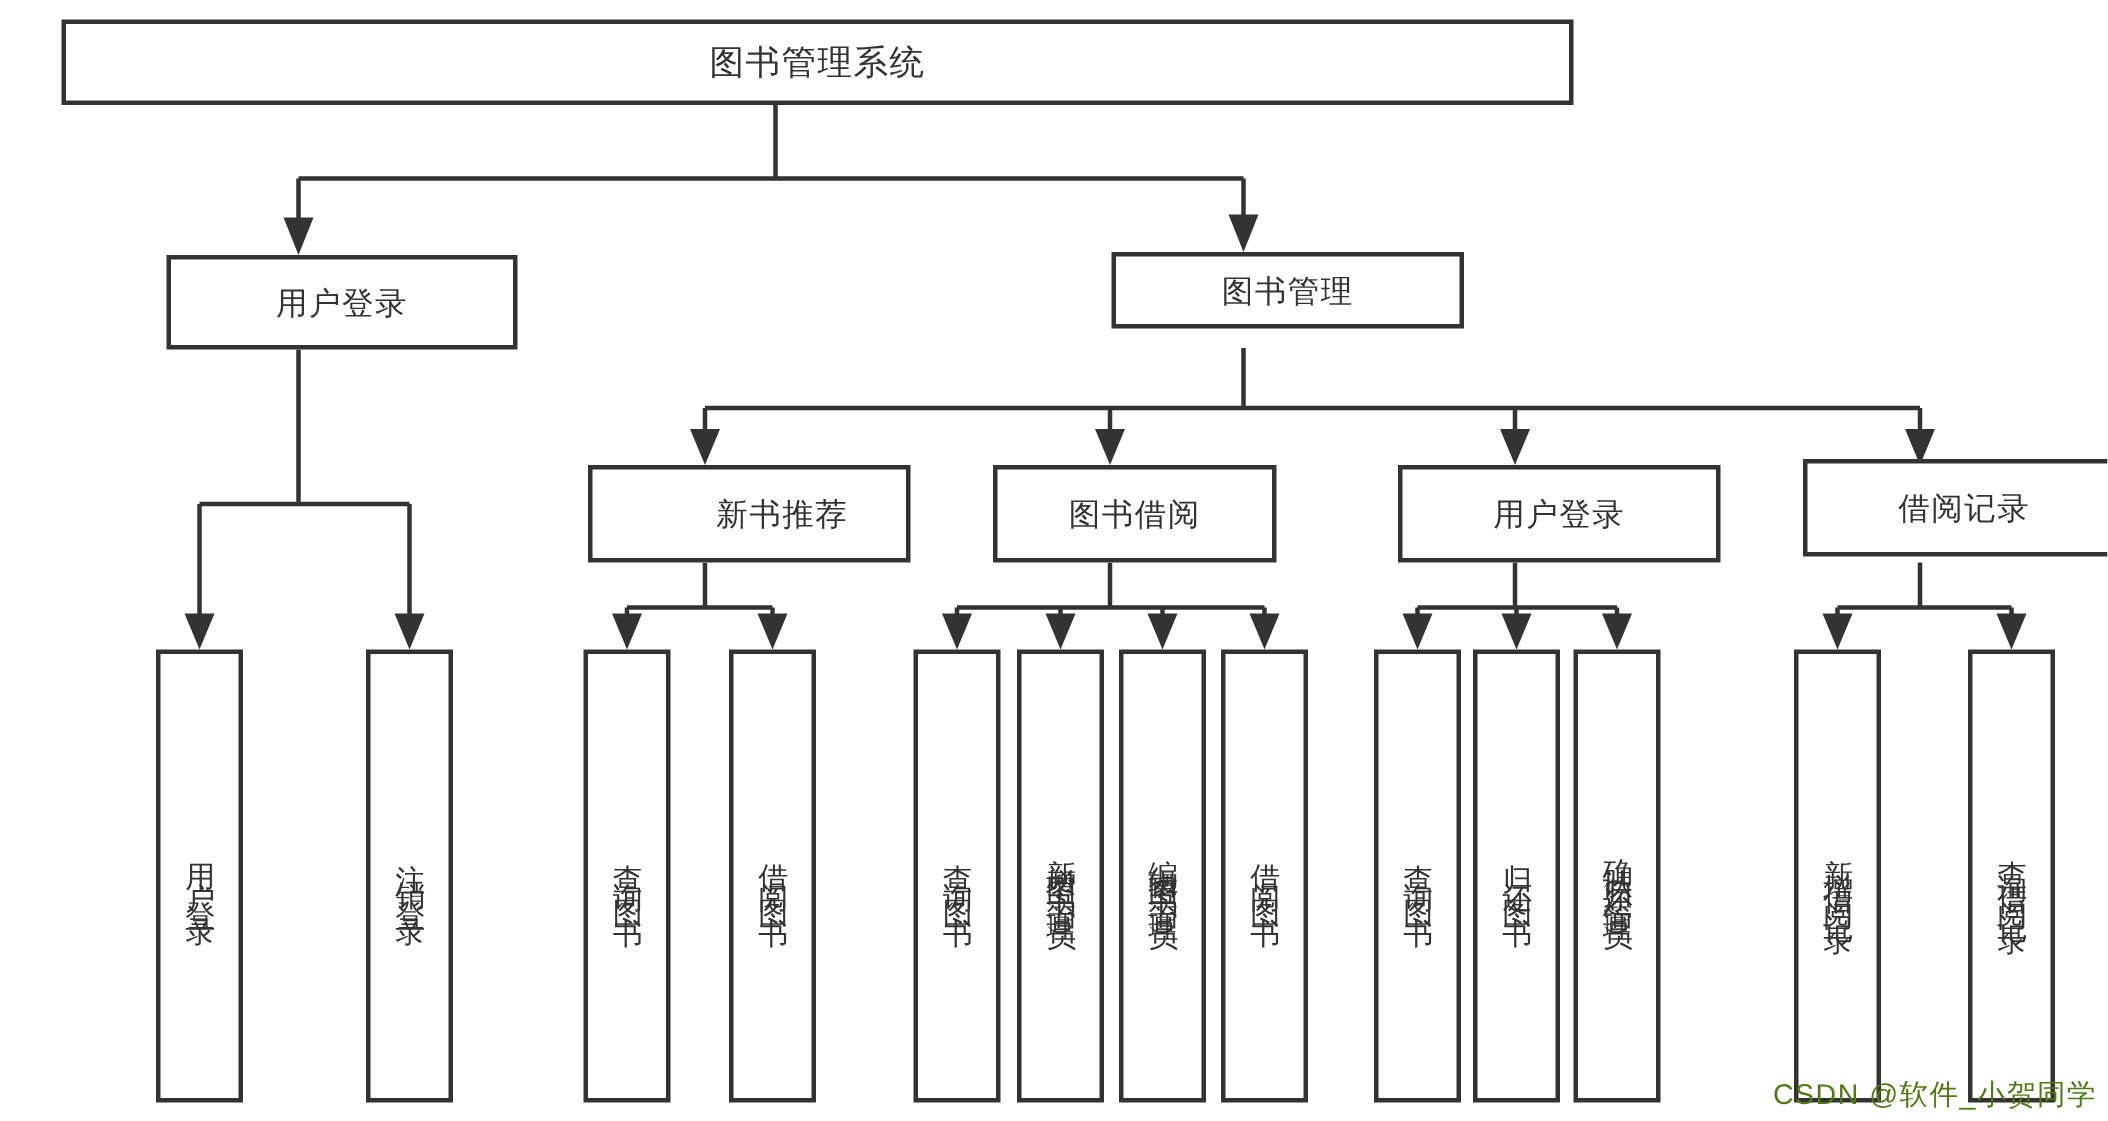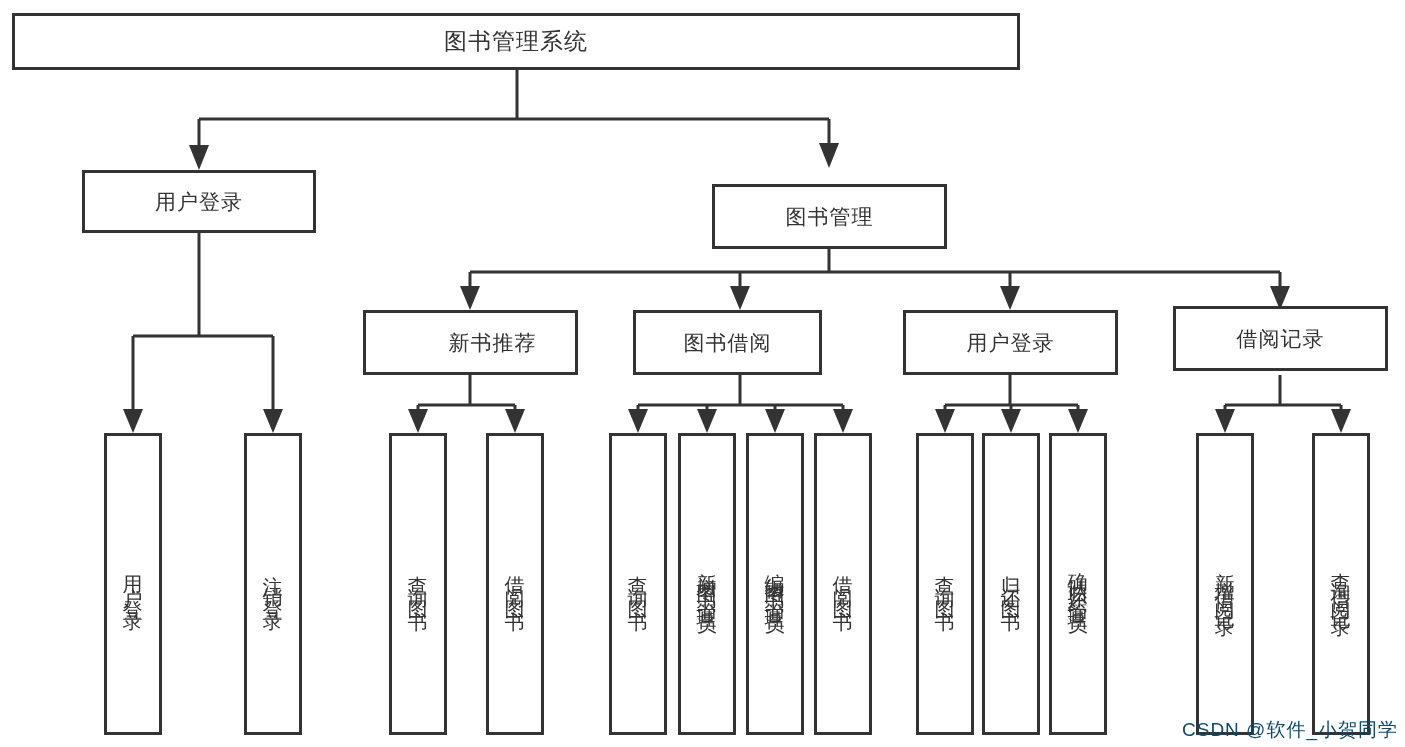--- a/index.html
+++ b/index.html
@@ -5,29 +5,29 @@
   html,body{margin:0;padding:0;background:#ffffff;}
   .canvas{
     position:relative;width:1405px;height:747px;background:#ffffff;
     font-family:"Liberation Sans","DejaVu Sans",sans-serif;color:#333333;overflow:hidden;
   }
   .connector-layer{position:absolute;left:0;top:0;width:1405px;height:747px;pointer-events:none;}
   .box{
     position:absolute;border:3px solid #333333;background:#ffffff;
     display:flex;align-items:center;justify-content:center;box-sizing:border-box;
   }
-  .hbox{font-size:21px;letter-spacing:1px;}
+  .hbox{font-size:21px;letter-spacing:1px;margin-left:29px;}
   .rootbox{font-size:23px;}
   .vtext{
     writing-mode:vertical-rl;text-orientation:mixed;
     font-size:20px;letter-spacing:12px;line-height:1;white-space:nowrap;
   }
   .watermark{
     position:absolute;left:1182px;top:717px;font-size:19px;letter-spacing:1px;
-    color:#0c4a6e;z-index:5;white-space:nowrap;
+    color:#4d7c0f;z-index:5;white-space:nowrap;
   }
 </style>
 </head>
 <body>
 
 <div class="canvas">
 
   <svg class="connector-layer" width="1405" height="747" viewBox="0 0 1405 747" xmlns="http://www.w3.org/2000/svg">
     <path fill="none" stroke="#333333" stroke-width="3" d="
       M517 70 V119 M199 119 H829 M199 119 V150 M829 119 V148
@@ -60,21 +60,21 @@
     </g>
   </svg>
 
   <div class="box hbox rootbox" style="left:12px;top:13px;width:1008px;height:57px;">
     <span>图书管理系统</span>
   </div>
 
   <div class="box hbox" style="left:82px;top:170px;width:234px;height:63px;">
     <span>用户登录</span>
   </div>
-  <div class="box hbox" style="left:712px;top:184px;width:235px;height:65px;">
+  <div class="box hbox" style="left:712px;top:168px;width:235px;height:51px;">
     <span>图书管理</span>
   </div>
 
   <div class="box hbox" style="left:363px;top:310px;width:215px;height:65px;padding-left:44px;">
     <span>新书推荐</span>
   </div>
   <div class="box hbox" style="left:633px;top:310px;width:189px;height:65px;">
     <span>图书借阅</span>
   </div>
   <div class="box hbox" style="left:903px;top:310px;width:215px;height:65px;">

